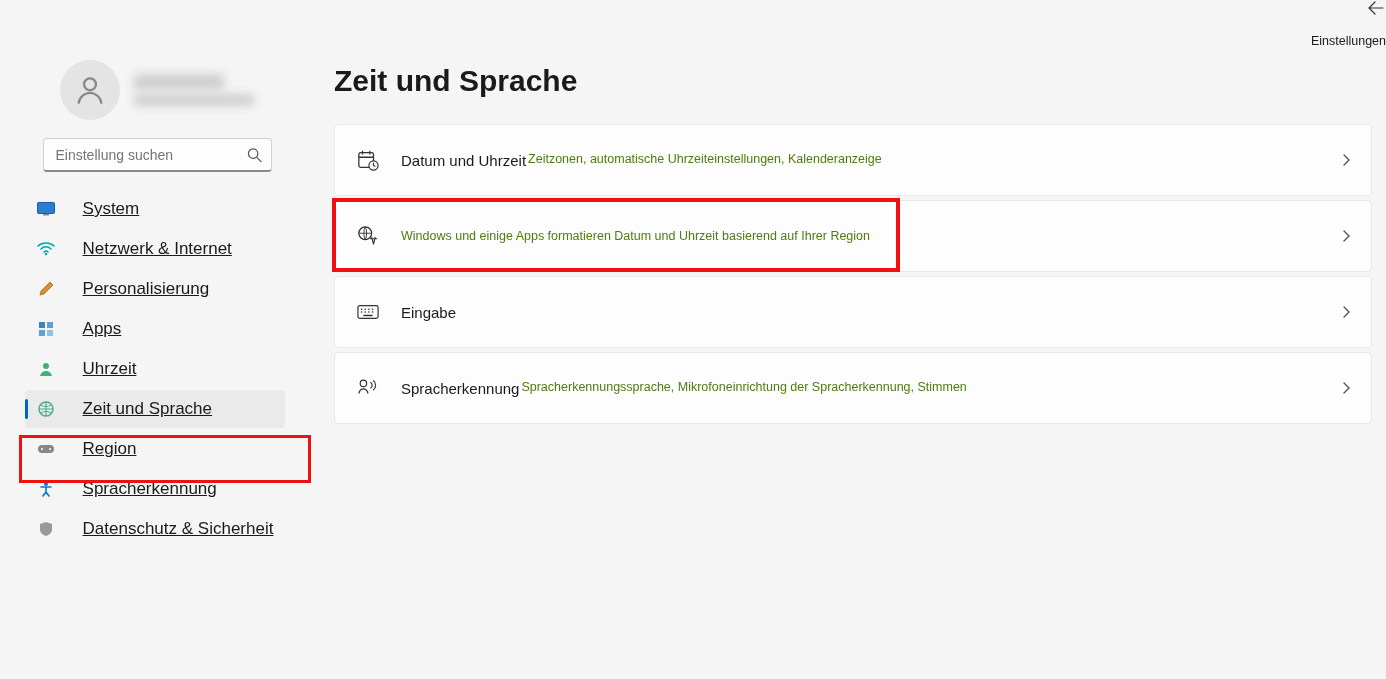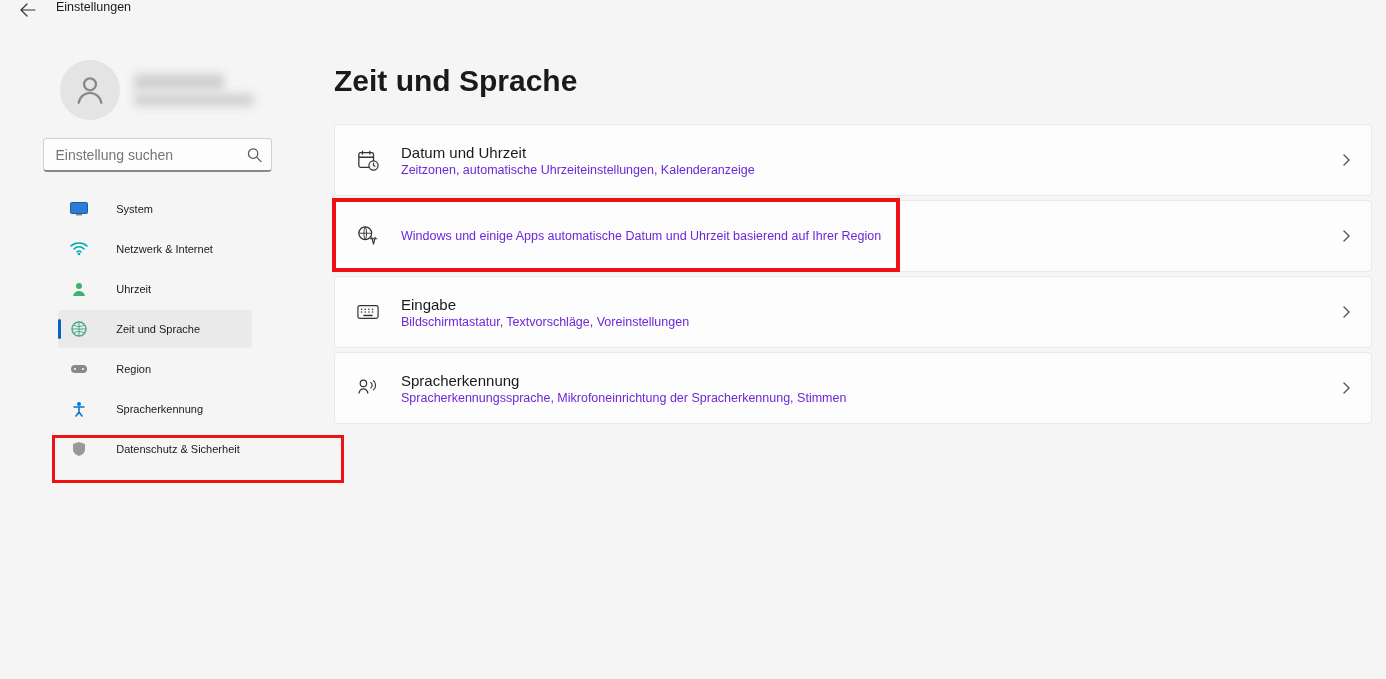--- a/index.html
+++ b/index.html
@@ -1,51 +1,51 @@
 <!DOCTYPE html>
 <html><head>
 <meta charset="utf-8">
 <style>
 * { margin: 0; padding: 0; box-sizing: border-box; font-family: "Segoe UI", -apple-system, sans-serif; }
 body { background: #f5f5f5; width: 1386px; height: 679px; overflow: hidden; color: #1a1a1a; }
 
-.header { display: flex; align-items: flex-start; height: 48px; padding-left: 18px; gap: 18px; }
+.header { display: flex; align-items: flex-end; height: 48px; padding-left: 8px; gap: 18px; flex-direction: column; }
 .header .back { width: 20px; height: 20px; display:flex; align-items:center; justify-content:center; cursor:pointer; }
 .header .title { font-size: 12.5px; color: #1a1a1a; }
 
 .layout { display: flex; height: calc(100% - 48px); }
 
 .sidebar { width: 310px; padding: 8px 6px 12px 14px; display:flex; flex-direction:column;align-items:center; }
 .profile { display:flex; align-items:center; gap:14px; padding: 4px 8px 18px 4px; }
 .avatar { width:60px; height:60px; border-radius:50%; background:#e4e4e4; display:flex; align-items:center; justify-content:center; }
 .profile-info { display:flex; flex-direction:column; gap:4px; }
 .profile-info .blur { filter: blur(5px); background:#cfcfcf; border-radius:2px; }
 .profile-info .line1 { width:90px; height:16px; }
 .profile-info .line2 { width:120px; height:12px; }
 
 .search { position:relative; margin: 0 6px 18px 2px; }
 .search input { width: 100%; height: 34px; border: 1px solid #d0d0d0; border-bottom: 2px solid #888; border-radius:4px; background:#fdfdfd; padding: 0 34px 0 12px; font-size:14px; outline:none; }
 .search .icon { position:absolute; right:10px; top:50%; transform:translateY(-50%); color:#555; }
 
 .navlist { display:flex; flex-direction:column; gap:2px; padding-right:8px; }
-.navitem { display:flex; align-items:center; gap:28px; height:38px; padding:0 12px; border-radius:4px; cursor:pointer; font-size:11px; position:relative; }
+.navitem { display:flex; align-items:center; gap:28px; height:38px; padding:0 12px; border-radius:4px; cursor:pointer; font-size:17px; position:relative;text-decoration:underline; }
 .navitem.active { background:#eaeaea; }
 .navitem.active::before { content:""; position:absolute; left:0; top:9px; bottom:9px; width:3px; background:#0067c0; border-radius:2px; }
 .navitem .nicon { width:18px; height:18px; display:flex; align-items:center; justify-content:center; flex-shrink:0; }
 .highlight-nav { position:absolute; border:3px solid #e11; pointer-events:none; }
 
 .main { flex:1; padding: 16px 14px 0 24px; overflow:auto; }
 .page-title { font-size:30px; font-weight:600; margin-bottom: 26px; }
 
 .cards { display:flex; flex-direction:column; gap:4px; }
 .card { background:#fdfdfd; border:1px solid #e8e8e8; border-radius:4px; height:72px; display:flex; align-items:center; padding:0 20px 0 22px; cursor:pointer; position:relative; }
 .card .cicon { width:22px; height:22px; margin-right:22px; display:flex; align-items:center; justify-content:center; color:#333; flex-shrink:0; }
-.card .ctext { display:flex; flex-direction:column; gap:2px; flex:1; }
+.card .ctext { display:flex; flex-direction:row; gap:2px; flex:1; }
 .card .ct { font-size:15px; color:#1a1a1a; }
-.card .cd { font-size:12.5px; color:#6d28d9; }
+.card .cd { font-size:12.5px; color:#4d7c0f; }
 .card .chev { color:#555; }
 .highlight-card { position:absolute; border:4px solid #e11; pointer-events:none; z-index:5; }
 
 svg { display:block; }
 </style>
 </head>
 <body>
 
 <div class="header">
   <div class="back">
@@ -96,20 +96,39 @@
             <svg width="18" height="14" viewBox="0 0 18 14">
               <path d="M1 4c4-4 12-4 16 0M4 7c3-3 7-3 10 0M7 10c1.2-1.2 2.8-1.2 4 0" stroke="#0aa" stroke-width="1.6" fill="none" stroke-linecap="round"></path>
               <circle cx="9" cy="12" r="1.3" fill="#0aa"></circle>
             </svg>
           </span>
         <span>Netzwerk &amp; Internet</span>
       </div>
       <div class="navitem">
         <span class="nicon">
             <svg width="16" height="16" viewBox="0 0 16 16">
+              <path d="M2 14l1-4 9-9 3 3-9 9z" fill="#d98c3a" stroke="#b06a1f" stroke-width="0.8"></path>
+            </svg>
+          </span>
+        <span>Personalisierung</span>
+      </div>
+      <div class="navitem">
+        <span class="nicon">
+            <svg width="16" height="16" viewBox="0 0 16 16">
+              <rect x="1" y="1" width="6" height="6" fill="#3b82c4"></rect>
+              <rect x="9" y="1" width="6" height="6" fill="#5aa0dc"></rect>
+              <rect x="1" y="9" width="6" height="6" fill="#5aa0dc"></rect>
+              <rect x="9" y="9" width="6" height="6" fill="#8cc3ec"></rect>
+            </svg>
+          </span>
+        <span>Apps</span>
+      </div>
+      <div class="navitem">
+        <span class="nicon">
+            <svg width="16" height="16" viewBox="0 0 16 16">
               <circle cx="8" cy="5" r="3" fill="#3cb371"></circle>
               <path d="M2 15c1-4 4-5 6-5s5 1 6 5z" fill="#3cb371"></path>
             </svg>
           </span>
         <span>Uhrzeit</span>
       </div>
       <div class="navitem active">
         <span class="nicon">
             <svg width="16" height="16" viewBox="0 0 16 16">
               <circle cx="8" cy="8" r="7" fill="none" stroke="#4a8" stroke-width="1.4"></circle>
@@ -176,21 +195,21 @@
 
       <div class="card">
         <span class="cicon">
             <svg width="22" height="22" viewBox="0 0 24 24">
               <circle cx="9" cy="9" r="7" fill="none" stroke="#333" stroke-width="1.3"></circle>
               <path d="M2 9h14M9 2c2 3 2 11 0 14M9 2c-2 3-2 11 0 14" stroke="#333" stroke-width="1" fill="none"></path>
               <path d="M14 15h8M16 13l2 8 2-8" stroke="#333" stroke-width="1.2" fill="none"></path>
             </svg>
           </span>
         <div class="ctext">
-          <span class="cd">Windows und einige Apps automatische Datum und Uhrzeit basierend auf Ihrer Region</span>
+          <span class="cd">Windows und einige Apps formatieren Datum und Uhrzeit basierend auf Ihrer Region</span>
         </div>
         <span class="chev">
             <svg width="10" height="14" viewBox="0 0 10 14">
               <path d="M3 2l5 5-5 5" stroke="#555" stroke-width="1.4" fill="none" stroke-linecap="round"></path>
             </svg>
           </span>
       </div>
 
       <div class="card">
         <span class="cicon">
@@ -202,21 +221,20 @@
               <circle cx="17" cy="5" r="0.9" fill="#333"></circle>
               <circle cx="5" cy="8" r="0.9" fill="#333"></circle>
               <circle cx="9" cy="8" r="0.9" fill="#333"></circle>
               <circle cx="13" cy="8" r="0.9" fill="#333"></circle>
               <circle cx="17" cy="8" r="0.9" fill="#333"></circle>
               <rect x="7" y="11" width="10" height="1.6" fill="#333"></rect>
             </svg>
           </span>
         <div class="ctext">
           <span class="ct">Eingabe</span>
-          <span class="cd">Bildschirmtastatur, Textvorschläge, Voreinstellungen</span>
         </div>
         <span class="chev">
             <svg width="10" height="14" viewBox="0 0 10 14">
               <path d="M3 2l5 5-5 5" stroke="#555" stroke-width="1.4" fill="none" stroke-linecap="round"></path>
             </svg>
           </span>
       </div>
 
       <div class="card">
         <span class="cicon">

